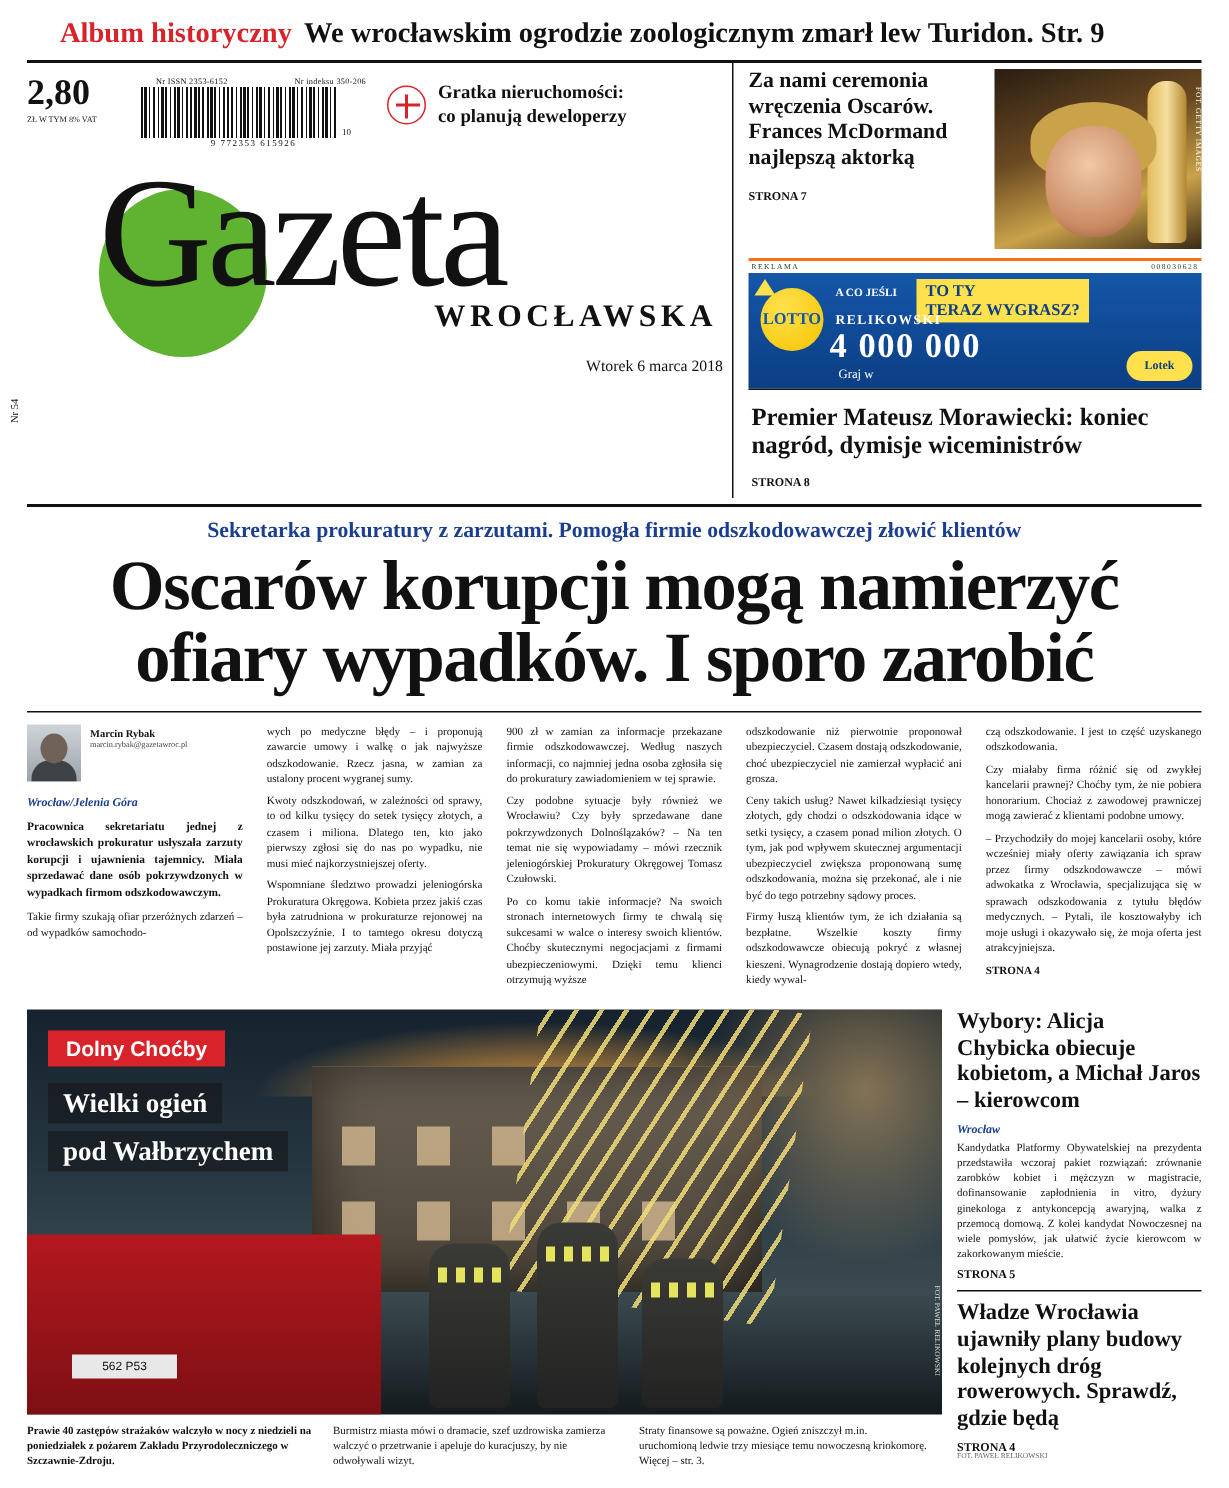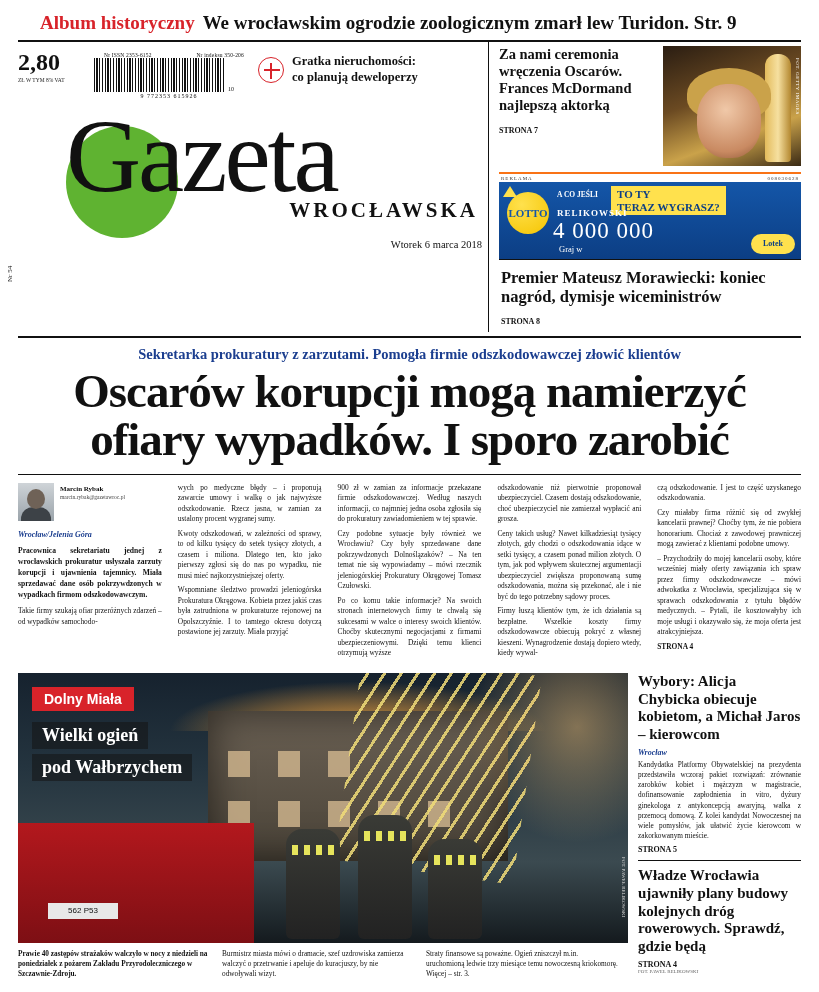--- a/index.html
+++ b/index.html
@@ -127,21 +127,21 @@
   .lotto .star {
     position:absolute; left:4px; top:4px; width:0; height:0;
     border-left:7px solid transparent; border-right:7px solid transparent; border-bottom:11px solid #ffe14d;
   }
   .lotto .hook { position:absolute; left:58px; top:8px; font-size:7.5px; font-weight:bold; }
   .lotto .ty {
     position:absolute; left:112px; top:4px; background:#ffe14d; color:#0c3e84;
     font-weight:bold; font-size:11px; padding:2px 6px; line-height:1.15; text-align:left;
   }
   .lotto .kum { position:absolute; left:58px; top:26px; font-size:9px; font-weight:bold; letter-spacing:1px; }
-  .lotto .amount { position:absolute; left:54px; top:36px; font-size:23px; font-weight:normal; letter-spacing:1px; }
+  .lotto .amount { position:absolute; left:54px; top:36px; font-size:23px; font-weight:bold; letter-spacing:1px; }
   .lotto .play { position:absolute; left:60px; bottom:5px; font-size:8.5px; }
   .lotto .lotek {
     position:absolute; right:6px; bottom:5px; width:44px; height:20px; border-radius:10px;
     background:#ffe14d; color:#0c3e84; font-size:8px; font-weight:bold; text-align:center; line-height:20px;
   }
 
   .premier { padding:8px 4px 6px 2px; }
   .premier h3 { margin:0; font-size:16.5px; font-weight:bold; line-height:1.18; }
   .premier .strona { font-size:8px; font-weight:bold; margin-top:10px; }
 
@@ -412,21 +412,21 @@
         </div>
         <div class="ladder"></div>
         <div class="smoke"></div>
         <div class="truck">
           <div class="plate">562 P53</div>
         </div>
         <div class="firefighter ff1"></div>
         <div class="firefighter ff2"></div>
         <div class="firefighter ff3"></div>
 
-        <div class="badge-red">Dolny Miała</div>
+        <div class="badge-red">Dolny Choćby</div>
         <div class="ph-lines">
           <div><span class="ph-line">Wielki ogień</span></div>
           <div><span class="ph-line">pod Wałbrzychem</span></div>
         </div>
         <div class="photo-vcred">FOT. PAWEŁ RELIKOWSKI</div>
       </div>
 
       <div class="caption-row">
         <div class="c bold">Prawie 40 zastępów strażaków walczyło w nocy z niedzieli na poniedziałek z pożarem Zakładu Przyrodoleczniczego w Szczawnie-Zdroju.</div>
         <div class="c">Burmistrz miasta mówi o dramacie, szef uzdrowiska zamierza walczyć o przetrwanie i apeluje do kuracjuszy, by nie odwoływali wizyt.</div>

